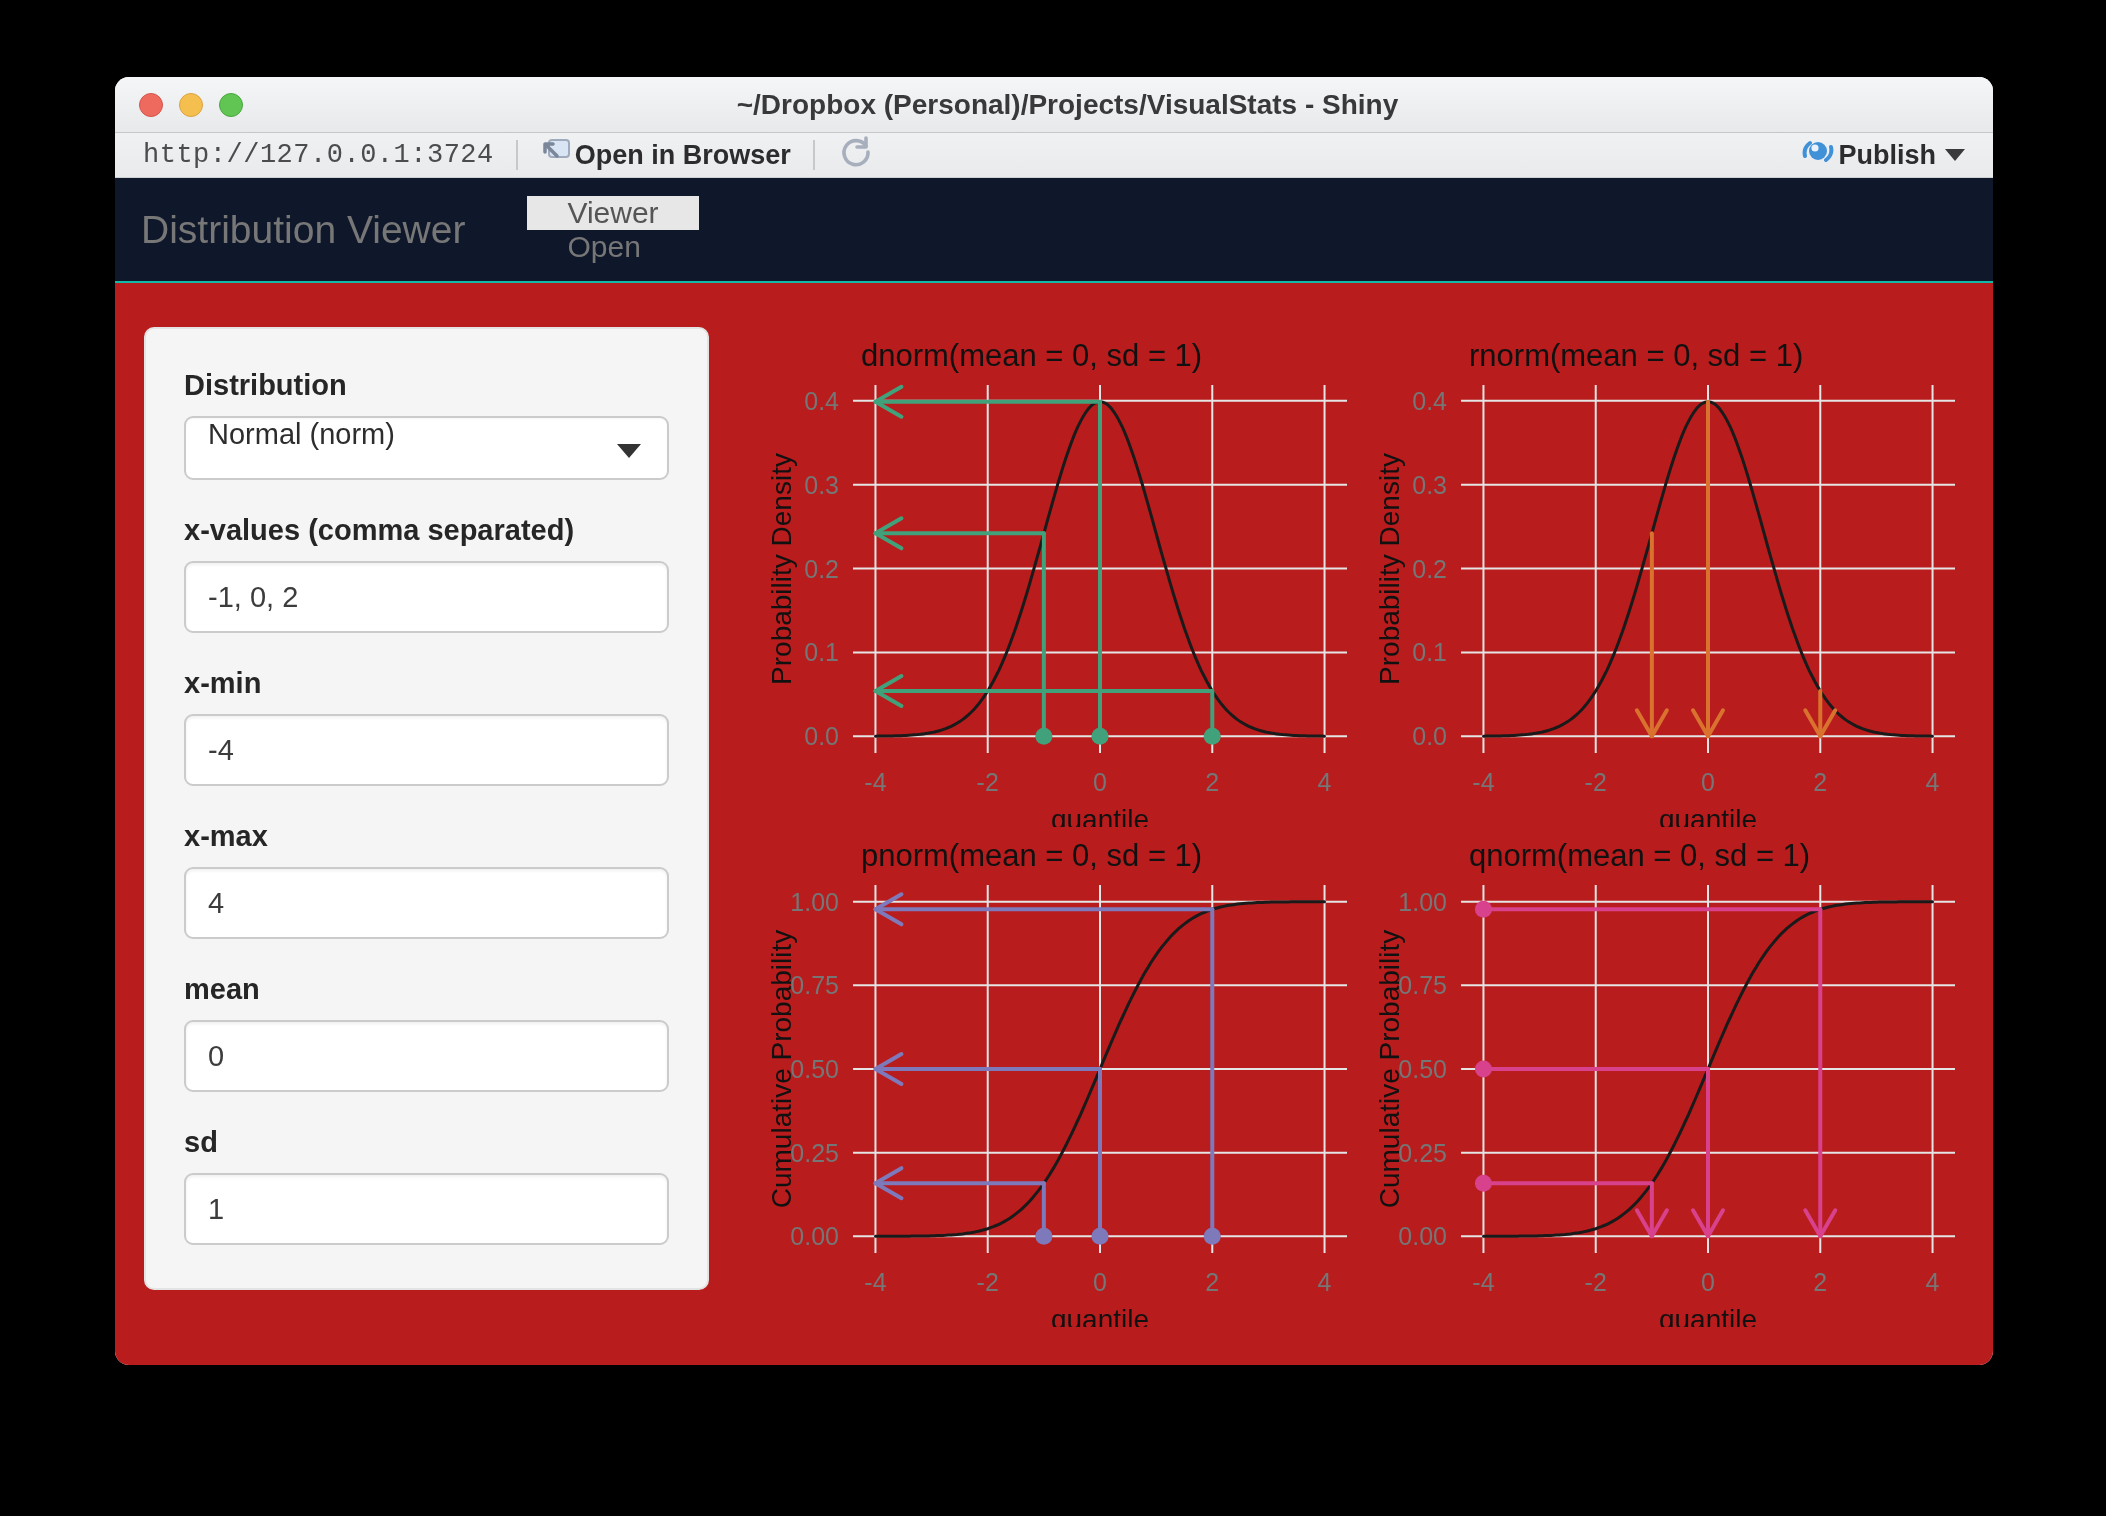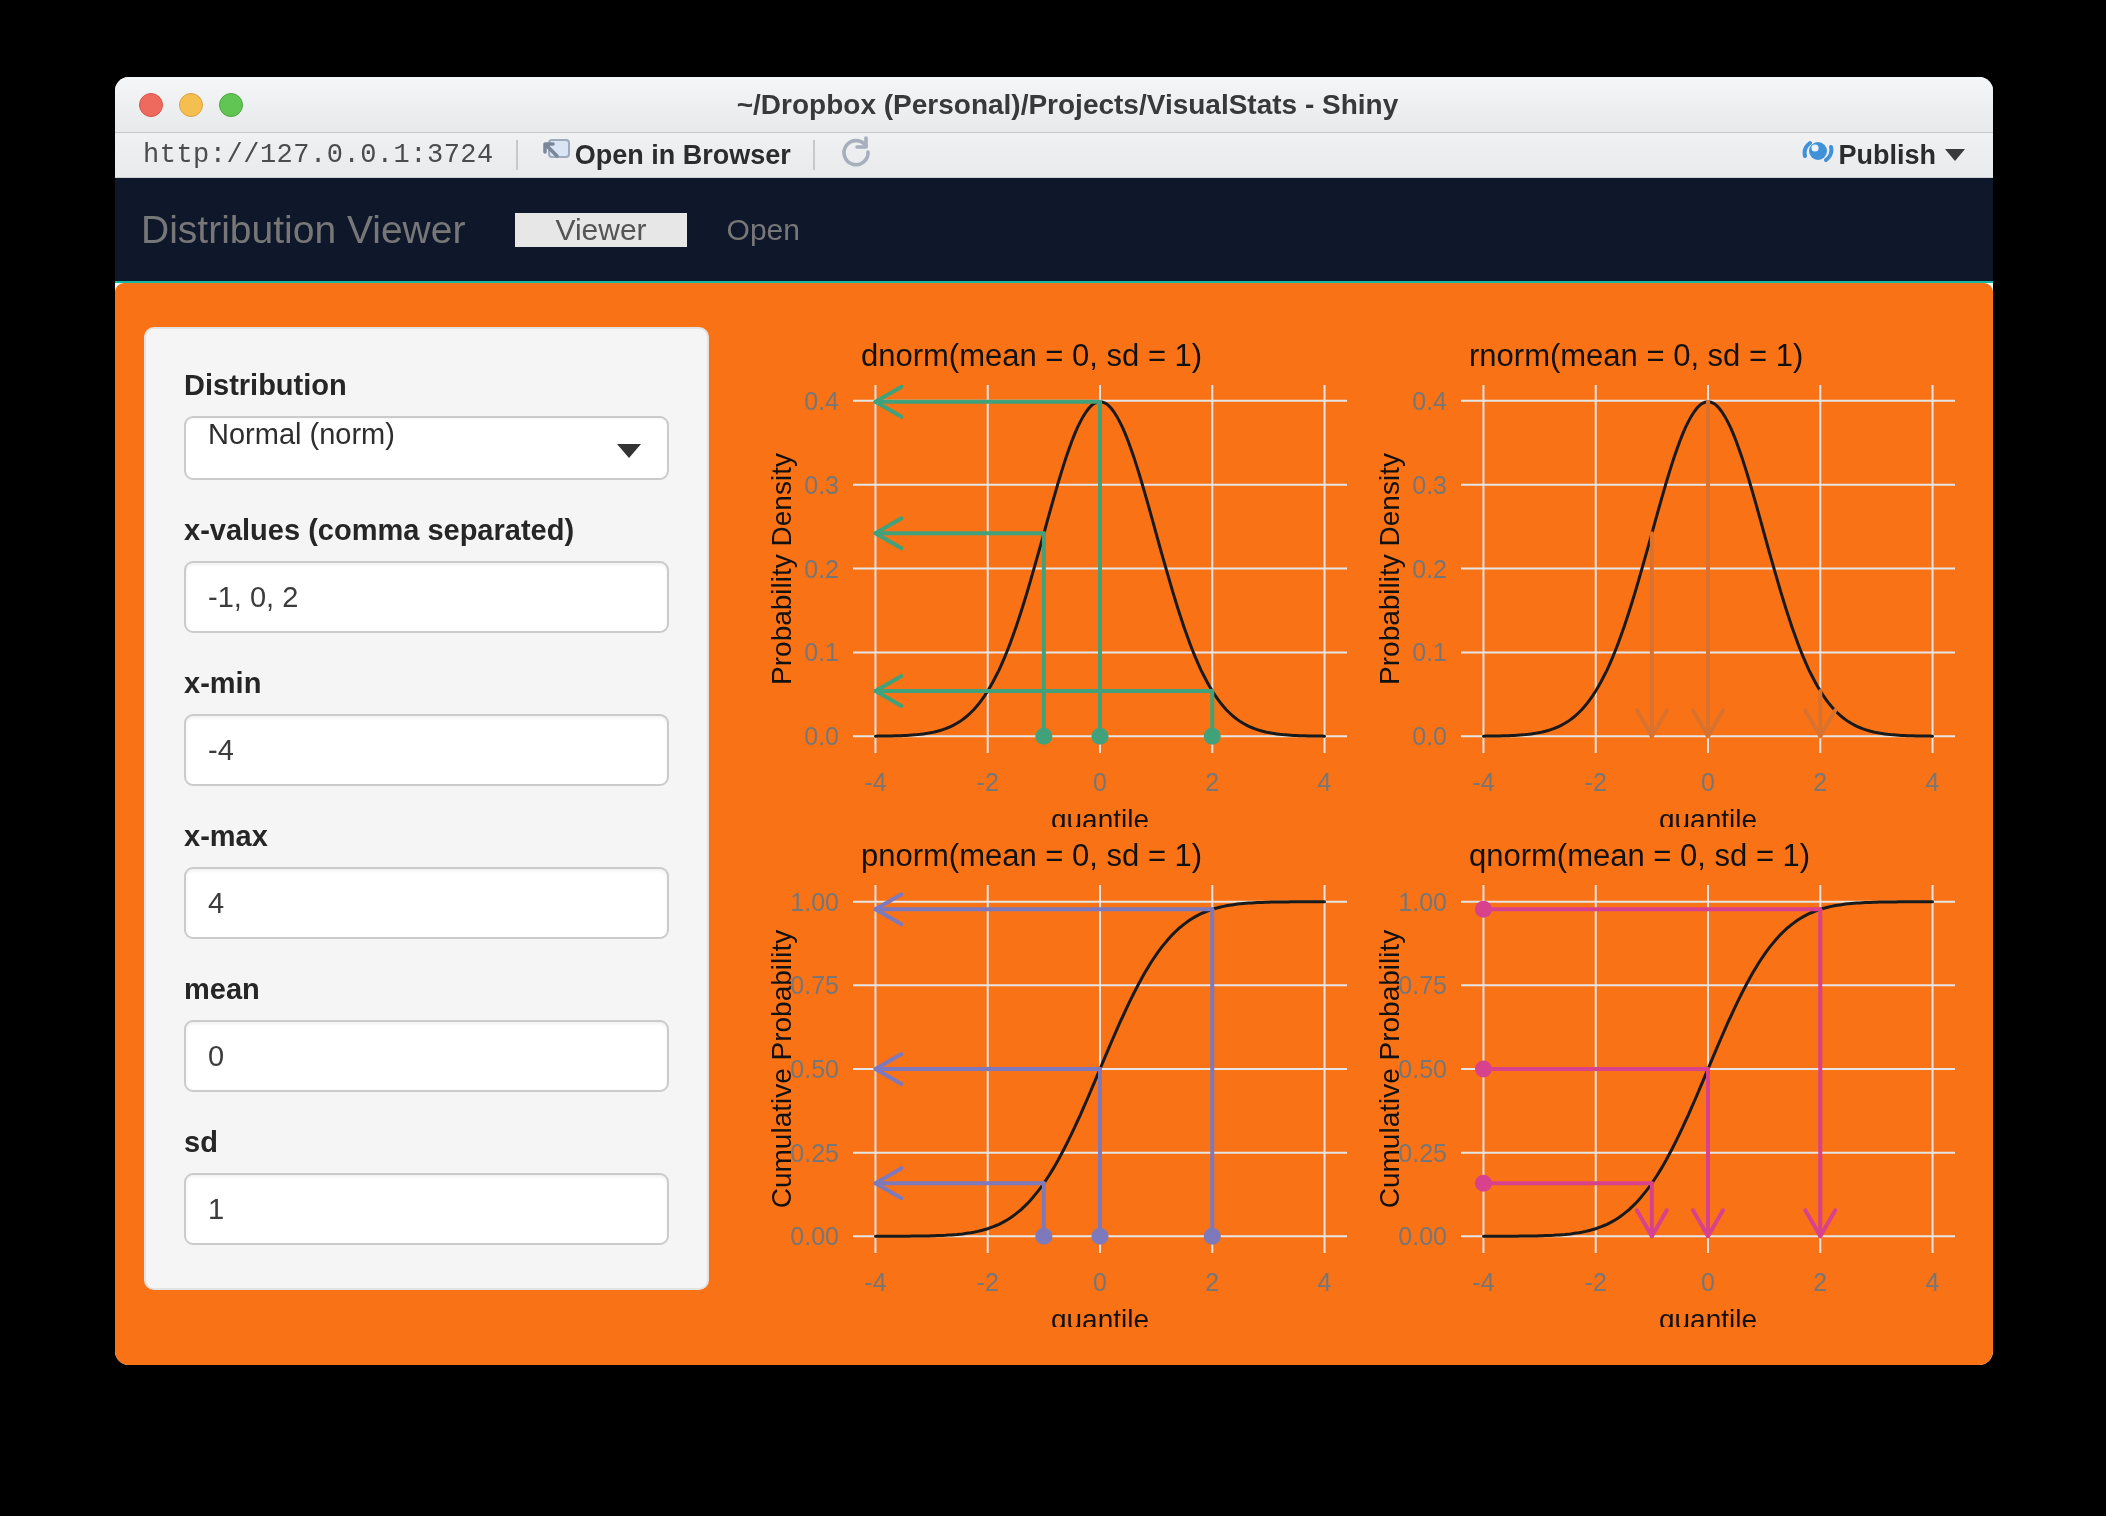--- a/index.html
+++ b/index.html
@@ -26,26 +26,26 @@
   .tsep{width:2px;height:30px;background:#c7c8ca;flex:none;}
   .tbtn{display:flex;align-items:center;gap:3px;font-size:27px;font-weight:600;color:#2c2c2e;
         background:none;border:none;padding:0;font-family:inherit;cursor:default;}
   .spacer{flex:1;}
   .caret{width:0;height:0;border-left:10px solid transparent;border-right:10px solid transparent;
          border-top:12px solid #3a3a3c;margin-left:6px;}
   
   .navbar{height:103px;flex:none;background:#0f172a;border-bottom:2px solid #14b8a6;
           display:flex;align-items:center;}
   .brand{font-size:39px;color:#777;display:flex;align-items:center;padding:0 30px 0 26px;}
-  .tabs{display:flex;margin-left:20px;}
+  .tabs{display:flex;margin-left:32px;flex-direction:column;}
   .tab{font-size:30px;color:#777;display:flex;align-items:center;padding:0 40px;}
   .tab.active{background:#e7e7e7;color:#555;}
   
-  .content{flex:1;display:flex;align-items:flex-start;background:#f97316;
-           padding:44px 0 0 29px;box-sizing:border-box;border-radius:9px;}
+  .content{flex:1;display:flex;align-items:flex-start;background:#b91c1c;
+           padding:44px 0 0 29px;box-sizing:border-box;}
   .well{width:565px;height:963px;box-sizing:border-box;flex:none;background:#f5f5f5;
         border:2px solid #e3e3e3;border-radius:10px;padding:40px 38px;}
   .fgroup{margin-bottom:34px;}
   .flabel{font-weight:bold;font-size:29px;color:#262626;margin-bottom:14px;}
   .finput{display:block;box-sizing:border-box;width:100%;height:72px;background:#fff;
           border:2px solid #cbcbcb;border-radius:9px;font-size:29px;color:#3c3c3c;
           padding:0 22px;font-family:inherit;box-shadow:inset 0 2px 3px rgba(0,0,0,.06);}
   .fselect{position:relative;box-sizing:border-box;width:100%;height:64px;background:#fff;
            border:2px solid #cbcbcb;border-radius:9px;font-size:29px;color:#2d2d2d;
            display:flex;padding:0 22px;

